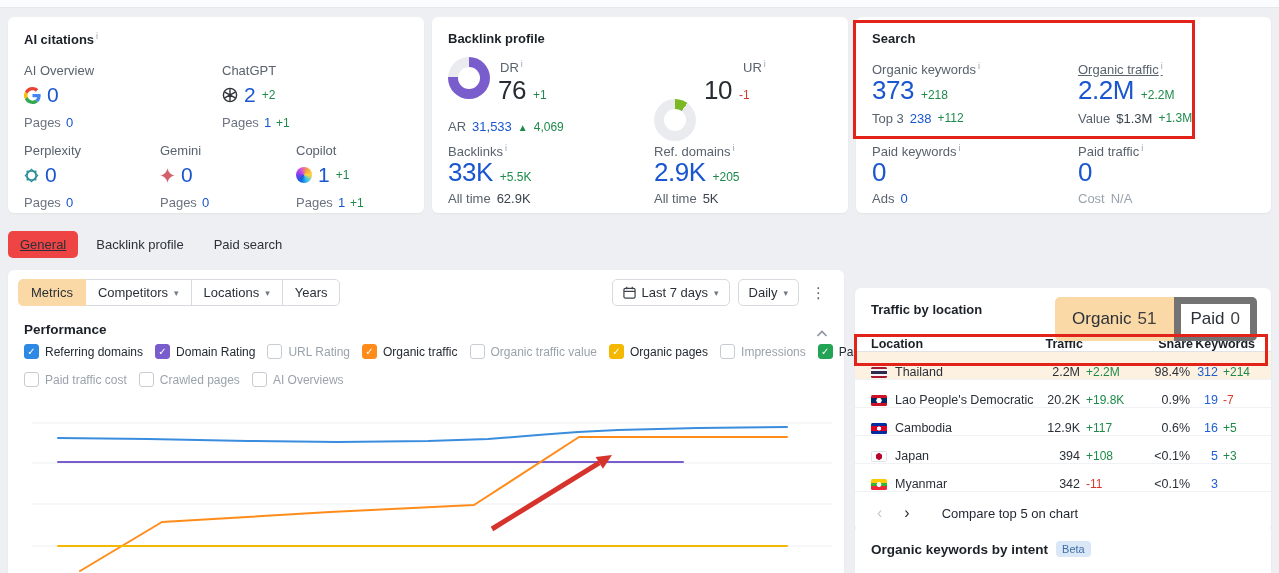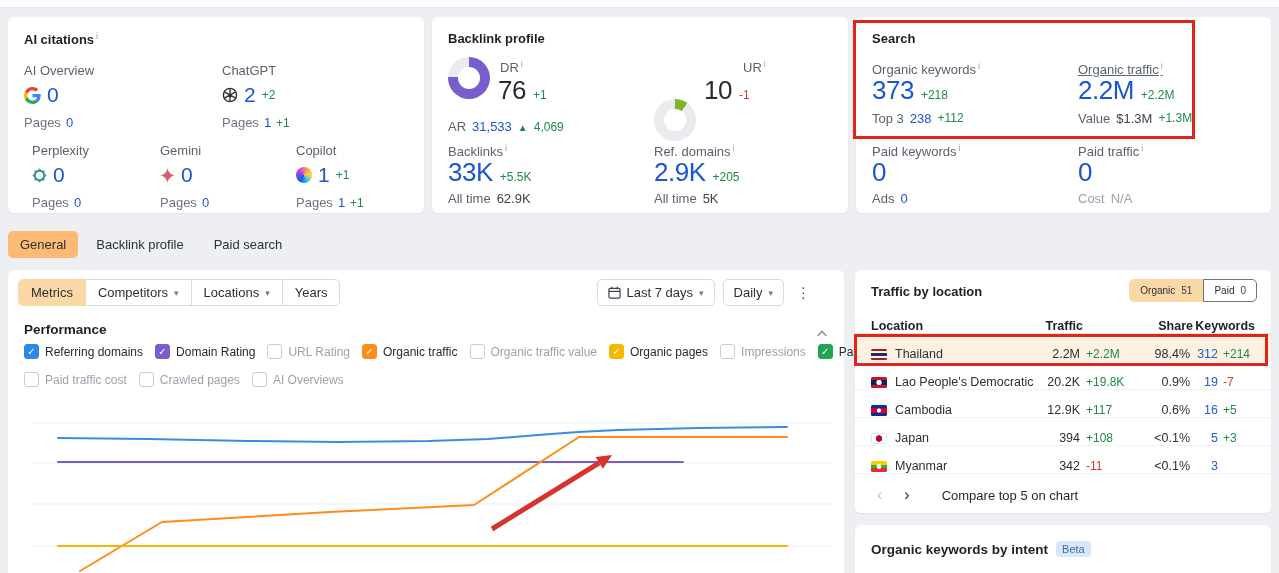--- a/index.html
+++ b/index.html
@@ -5,21 +5,21 @@
   *{margin:0;padding:0;box-sizing:border-box;}
   html,body{width:1279px;height:573px;}
   body{position:relative;overflow:hidden;background:#edeff2;
        font-family:"Liberation Sans","DejaVu Sans",sans-serif;color:#242a33;font-size:13px;}
   .topstrip{position:absolute;left:0;top:0;width:1279px;height:8px;background:#fbfcfd;border-bottom:1px solid #e6e8ec;}
   .card{position:absolute;background:#fff;border-radius:6px;box-shadow:0 1px 2px rgba(16,24,40,.05);}
   #card-ai{left:8px;top:17px;width:416px;height:196px;}
   #card-backlink{left:432px;top:17px;width:416px;height:196px;}
   #card-search{left:856px;top:17px;width:415px;height:196px;}
   #panel-main{left:8px;top:270px;width:836px;height:330px;}
-  #panel-traffic{left:855px;top:270px;width:416px;height:243px;}
+  #panel-traffic{left:855px;top:288px;width:416px;height:243px;}
   #panel-intent{left:855px;top:525px;width:416px;height:80px;}
   .card-title{position:absolute;left:16px;top:14px;font-weight:700;font-size:13px;color:#1c2128;}
   sup.info{font-size:9px;color:#9aa3ad;font-weight:400;margin-left:2px;}
   .lbl{font-size:13px;color:#59626d;}
   .abs{position:absolute;}
   .valrow{display:flex;align-items:center;gap:6px;margin-top:5px;}
   .num-md{font-size:21px;color:#1a56cf;}
   .big{font-size:26px;color:#1a56cf;letter-spacing:-.5px;}
   .big.dark{color:#272c33;}
   .delta{color:#1e8a4a;font-size:12px;}
@@ -29,44 +29,44 @@
   .darkval{color:#3c434c;}
   .icon{display:inline-flex;align-items:center;justify-content:center;}
   .copilot-dot{width:16px;height:16px;border-radius:50%;
     background:conic-gradient(from 210deg,#0e63d8,#7a3ff2,#d44de0,#f6a23b,#ffd43b,#35c3f3,#0e63d8);}
   .donut{width:42px;height:42px;border-radius:50%;position:relative;background:#e9ebee;}
   .donut .hole{position:absolute;inset:10px;background:#fff;border-radius:50%;}
   .uptri{color:#1e8a4a;font-size:10px;}
   
   #tabs{position:absolute;left:8px;top:231px;display:flex;align-items:center;gap:6px;}
   .tab{padding:6px 12px;font-size:13px;color:#2b313a;border-radius:5px;cursor:default;}
-  .tab.active{background:#fdba74;}
+  .tab.active{background:#ef4444;text-decoration:underline;}
   
   .segwrap{position:absolute;left:10px;top:9px;display:flex;}
   .seg{border:1px solid #d7dbe0;background:#fff;padding:5px 12px;font-size:13px;color:#2a3038;margin-left:-1px;display:flex;align-items:center;gap:6px;white-space:nowrap;}
   .seg:first-child{margin-left:0;border-radius:5px 0 0 5px;}
   .seg:last-child{border-radius:0 5px 5px 0;justify-content:flex-end;}
   .seg.selected{background:#fbd9a6;border-color:#fbd9a6;z-index:1;border-radius:5px 0 0 5px;}
   .dd{font-size:9px;color:#6f7884;}
-  .rightctl{position:absolute;right:29px;top:9px;display:flex;align-items:center;gap:8px;}
+  .rightctl{position:absolute;right:14px;top:9px;display:flex;align-items:center;gap:8px;}
   .btn{border:1px solid #d7dbe0;background:#fff;border-radius:5px;padding:5px 10px;font-size:13px;color:#2a3038;display:flex;align-items:center;gap:6px;white-space:nowrap;}
   .kebab{font-size:15px;color:#5f6670;padding:0 4px;}
   
   .perf-title{position:absolute;left:16px;top:52px;font-size:13.5px;font-weight:700;color:#1c2128;}
   .collapse{position:absolute;left:808px;top:56px;}
   .cb-row{position:absolute;left:16px;display:flex;gap:12px;white-space:nowrap;font-size:12px;align-items:center;}
   .cb-item{display:inline-flex;align-items:center;gap:6px;}
   .cb{width:15px;height:15px;border:1px solid #c7ccd2;border-radius:3px;background:#fff;display:inline-flex;align-items:center;justify-content:center;color:#fff;font-size:10px;flex:none;}
   .cb.checked::after{content:"✓";}
   .cb-lbl{color:#9aa3ac;}
   .cb-item.on .cb-lbl{color:#242a33;}
   #chart{position:absolute;left:0;top:135px;width:836px;height:200px;}
   
   .toggle{position:absolute;right:14px;top:9px;display:flex;}
-  .tg{padding:5px 10px;font-size:10px;display:flex;gap:6px;align-items:center;border:1px solid #737373;background:#fff;color:#2a3038;}
+  .tg{padding:5px 10px;font-size:17px;display:flex;gap:6px;align-items:center;border:7px solid #737373;background:#fff;color:#2a3038;}
   .tg .cnt{color:#404040;}
   .tg.on{background:#fbd9a6;border-color:#fbd9a6;border-radius:5px 0 0 5px;}
   .tg.off{border-radius:0 5px 5px 0;}
   .thead,.trow{display:flex;align-items:flex-end;padding:0 16px;font-size:12.5px;}
   .thead{margin-top:42px;height:22px;font-weight:700;color:#1c2128;border-bottom:1px solid #dfe3e8;}
   .trow{height:28px;border-bottom:1px solid #f0f2f5;color:#2a3038;}
   .trow.hl{background:#fdf2e2;}
   .c-name{flex:1;min-width:0;display:flex;align-items:center;gap:8px;overflow:hidden;white-space:nowrap;}
   .c-traffic{width:46px;text-align:right;flex:none;}
   .c-tdelta{width:54px;text-align:left;margin-left:6px;flex:none;font-size:12px;}
@@ -134,21 +134,21 @@
       <span class="num-md">2</span>
       <span class="delta">+2</span>
     </div>
     <div class="subrow">
         <span>Pages</span>
         <span class="bluelink">1</span>
         <span class="delta">+1</span>
       </div>
   </div>
 
-  <div class="abs" style="left:16px;top:126px;margin-left:8px;">
+  <div class="abs" style="left:16px;top:126px;">
     <div class="lbl">Perplexity</div>
     <div class="valrow">
       <span class="icon">
           <svg width="15" height="15" viewBox="0 0 16 16">
             <rect x="3.4" y="3.4" width="9.2" height="9.2" fill="none" stroke="#208a93" stroke-width="1.3"></rect>
             <rect x="3.4" y="3.4" width="9.2" height="9.2" fill="none" stroke="#208a93" stroke-width="1.3" transform="rotate(45 8 8)"></rect>
           </svg>
         </span>
       <span class="num-md">0</span>
     </div>

